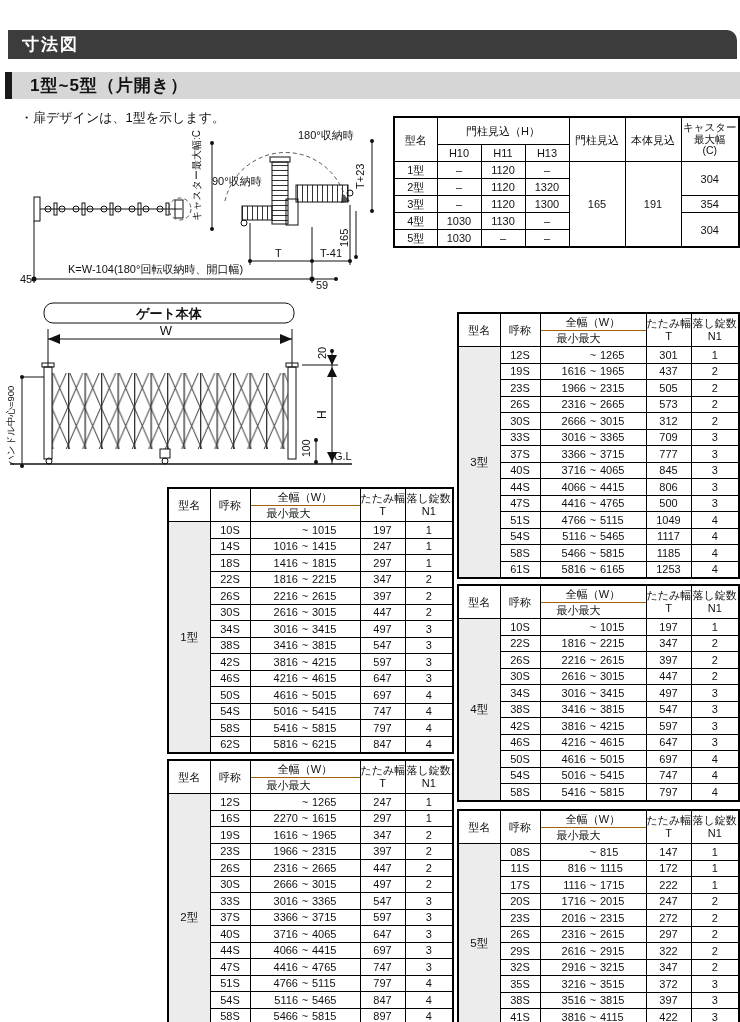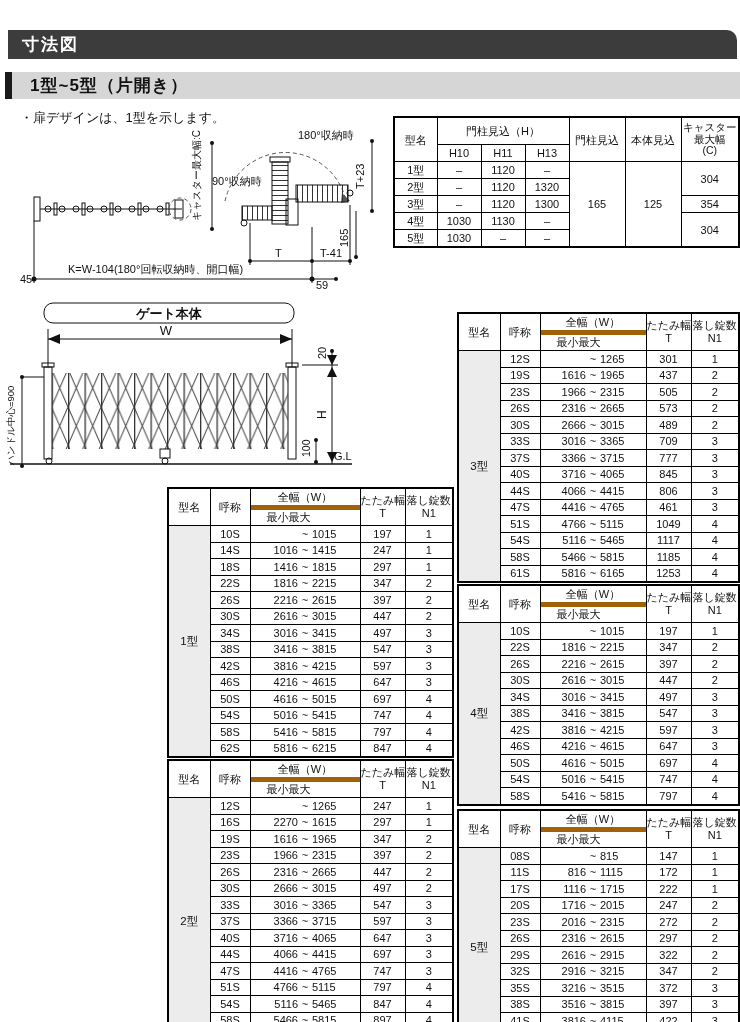--- a/index.html
+++ b/index.html
@@ -28,21 +28,21 @@
   .spec .hrow1 th{height:26px;}
   .spec .hrow2 th{height:16px;}
   .spec .caster-h div{line-height:11.5px;font-size:10.5px;}
   .spec .grp{border-bottom:1px solid #000;}
 
   
   .mtable{width:285px;}
   .mtable th{vertical-align:middle;}
   .mtable .two-line{line-height:13px;height:32px;}
   .mtable .w-col{padding:0;height:32px;}
-  .mtable .w-top{border-bottom:5px solid #a16207;line-height:16px;}
+  .mtable .w-top{border-bottom:1px solid #a16207;line-height:16px;}
   .mtable .w-bot{display:flex;justify-content:flex-start;padding:0 16px;line-height:15px;}
   .mtable td{height:15.5px;}
   .mtable .model-cell{background:#ececec;font-size:11.5px;}
   .rmin{display:inline-block;width:36px;text-align:right;}
   .rtil{display:inline-block;width:14px;text-align:center;}
   .rmax{display:inline-block;width:36px;text-align:left;}
   .t3{left:457px;width:281px;}
   
   svg{position:absolute;}
   svg text{font-family:"Liberation Sans","DejaVu Sans",sans-serif;fill:#111;}
@@ -87,21 +87,21 @@
         <th>H13</th>
       </tr>
     </thead>
     <tbody>
       <tr>
         <td>1型</td>
         <td>–</td>
         <td>1120</td>
         <td>–</td>
         <td rowspan="5">165</td>
-        <td rowspan="5">125</td>
+        <td rowspan="5">191</td>
         <td rowspan="2">304</td>
       </tr>
       <tr>
         <td>2型</td>
         <td>–</td>
         <td>1120</td>
         <td>1320</td>
       </tr>
       <tr>
         <td>3型</td>
@@ -569,21 +569,21 @@
         </tr>
         <tr>
           <td>26S</td>
           <td><span class="rmin">2316</span><span class="rtil">~</span><span class="rmax">2665</span></td>
           <td>573</td>
           <td>2</td>
         </tr>
         <tr>
           <td>30S</td>
           <td><span class="rmin">2666</span><span class="rtil">~</span><span class="rmax">3015</span></td>
-          <td>489</td>
+          <td>312</td>
           <td>2</td>
         </tr>
         <tr>
           <td>33S</td>
           <td><span class="rmin">3016</span><span class="rtil">~</span><span class="rmax">3365</span></td>
           <td>709</td>
           <td>3</td>
         </tr>
         <tr>
           <td>37S</td>
@@ -599,21 +599,21 @@
         </tr>
         <tr>
           <td>44S</td>
           <td><span class="rmin">4066</span><span class="rtil">~</span><span class="rmax">4415</span></td>
           <td>806</td>
           <td>3</td>
         </tr>
         <tr>
           <td>47S</td>
           <td><span class="rmin">4416</span><span class="rtil">~</span><span class="rmax">4765</span></td>
-          <td>461</td>
+          <td>500</td>
           <td>3</td>
         </tr>
         <tr>
           <td>51S</td>
           <td><span class="rmin">4766</span><span class="rtil">~</span><span class="rmax">5115</span></td>
           <td>1049</td>
           <td>4</td>
         </tr>
         <tr>
           <td>54S</td>

